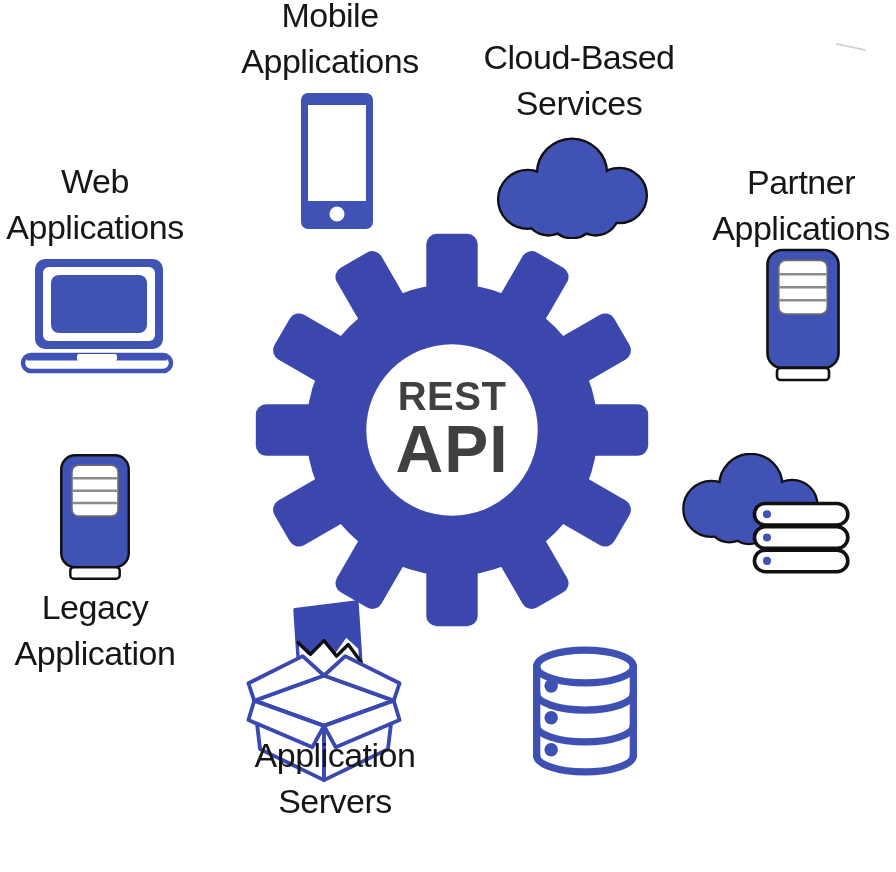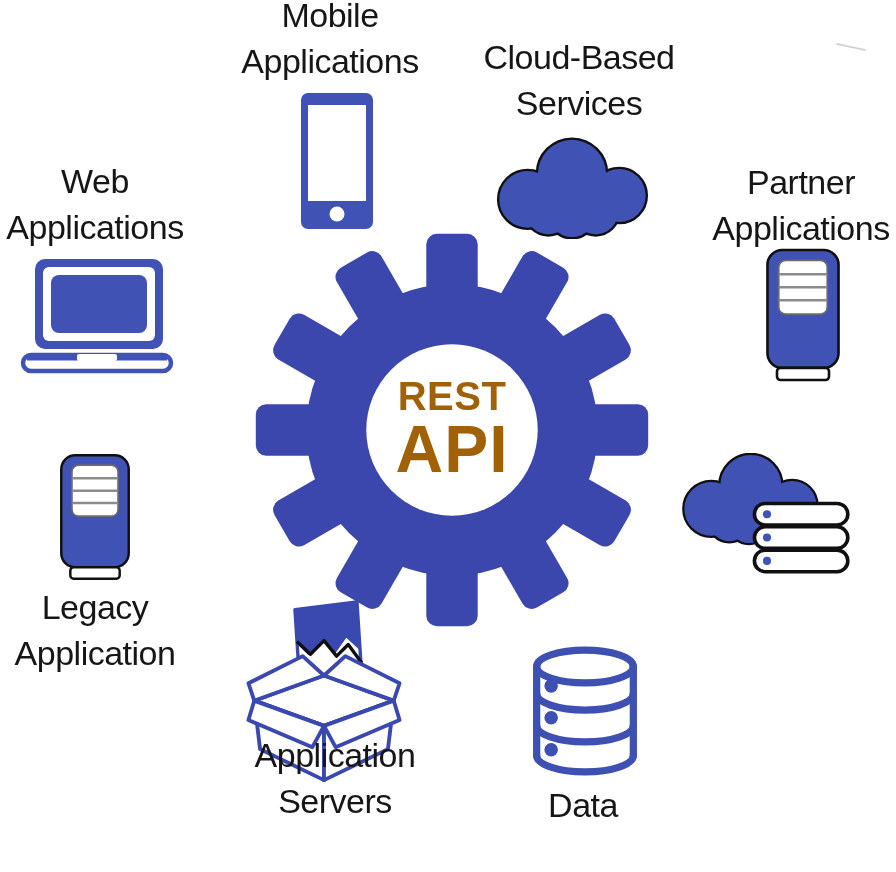--- a/index.html
+++ b/index.html
@@ -7,21 +7,21 @@
     position:relative;width:896px;height:872px;background:var(--background,#fff);
     overflow:hidden;font-family:"Liberation Sans", sans-serif;
   }
   .abs{position:absolute;}
   .node-label{
     position:absolute;text-align:center;font-size:34px;line-height:1.36;
     color:var(--text-black,#161616);letter-spacing:-0.5px;
   }
   .center-text{
     position:absolute;left:352px;top:374px;width:200px;text-align:center;
-    color:#a16207;font-weight:700;
+    color:#404040;font-weight:700;
   }
   .center-text .rest{font-size:40px;line-height:44px;letter-spacing:0.5px;}
   .center-text .api{font-size:66px;line-height:62px;letter-spacing:1px;}
   .stray{
     position:absolute;left:836px;top:46px;width:30px;height:0;
     border-top:2px solid #bdbdbd;transform:rotate(12deg);opacity:.7;
   }
   svg{display:block;}
 </style>
 </head>
@@ -140,21 +140,20 @@
       <path d="M10,52 A50,17 0 0 0 110,52"></path>
       <path d="M10,85 A50,17 0 0 0 110,85"></path>
       <path d="M10,116 A50,17 0 0 0 110,116"></path>
     </g>
     <g fill="var(--db-blue,#3E51B3)">
       <circle cx="25" cy="44" r="7"></circle>
         <circle cx="25" cy="77" r="7"></circle>
         <circle cx="25" cy="110" r="7"></circle>
     </g>
   </svg>
-  <div class="node-label" style="left:523px;top:782px;width:120px">Data</div>
 
   <svg class="abs" style="left:679px;top:453px" width="176" height="126" viewBox="8 4 196 136" aria-hidden="true">
     <g fill="var(--icon-blue,#4152B5)" stroke="var(--outline-black,#101010)" stroke-width="5">
       <circle cx="44" cy="64" r="30"></circle>
         <circle cx="88" cy="38" r="34"></circle>
       <circle cx="134" cy="60" r="27"></circle>
         <circle cx="64" cy="77" r="23"></circle>
       <circle cx="86" cy="80" r="22"></circle>
         <circle cx="112" cy="77" r="22"></circle>
     </g>

